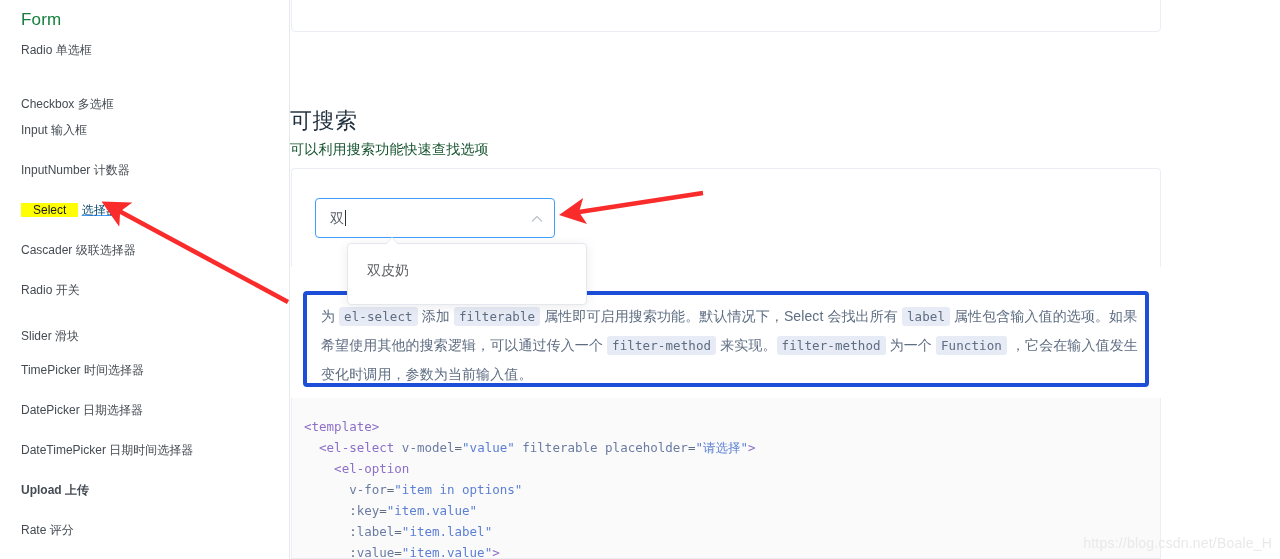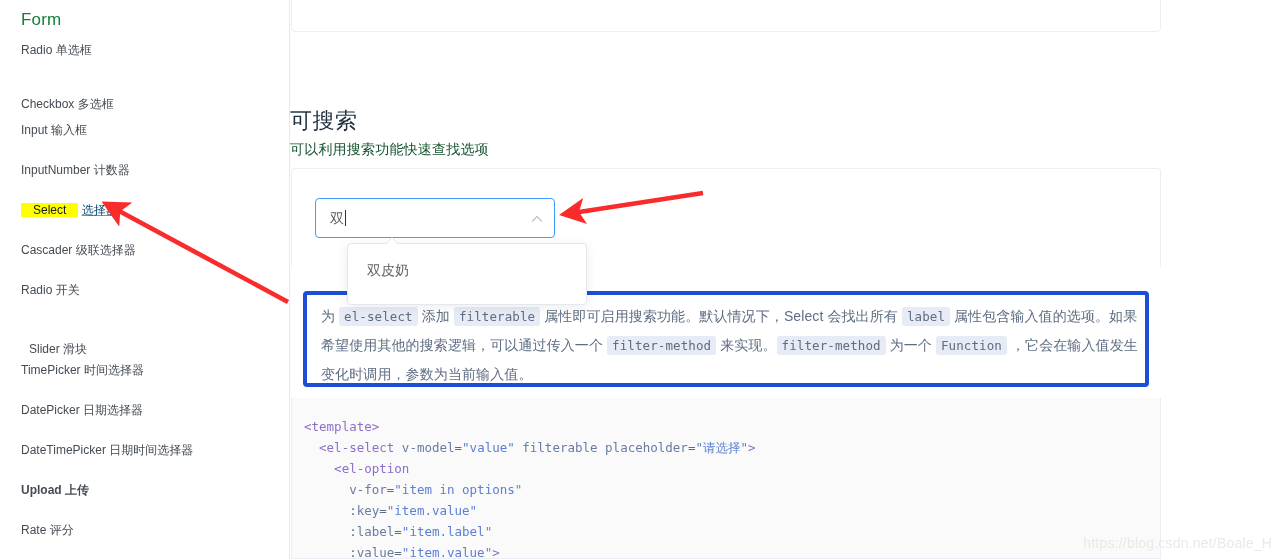--- a/index.html
+++ b/index.html
@@ -245,21 +245,21 @@
   <nav id="sidebar">
     <div class="side-group-title" style="top:10px;">Form</div>
     <div id="sidebar-items">
         <div class="side-item" style="top: 42px;"><span class="en">Radio</span> <span class="zh">单选框</span></div>
         <div class="side-item" style="top: 96px;"><span class="en">Checkbox</span> <span class="zh">多选框</span></div>
         <div class="side-item" style="top: 122px; text-align: center;"><span class="en">Input</span> <span class="zh">输入框</span></div>
         <div class="side-item" style="top: 162px;"><span class="en">InputNumber</span> <span class="zh">计数器</span></div>
         <div class="side-item active" style="top: 202px;"><span class="en">Select</span> <span class="zh">选择器</span></div>
         <div class="side-item" style="top: 242px;"><span class="en">Cascader</span> <span class="zh">级联选择器</span></div>
         <div class="side-item" style="top: 282px;"><span class="en">Radio</span> <span class="zh">开关</span></div>
-        <div class="side-item" style="top: 341px; margin-left: 8px;"><span class="en">Slider</span> <span class="zh">滑块</span></div>
+        <div class="side-item" style="top: 328px;"><span class="en">Slider</span> <span class="zh">滑块</span></div>
         <div class="side-item" style="top: 362px;"><span class="en">TimePicker</span> <span class="zh">时间选择器</span></div>
         <div class="side-item" style="top: 402px;"><span class="en">DatePicker</span> <span class="zh">日期选择器</span></div>
         <div class="side-item" style="top: 442px;"><span class="en">DateTimePicker</span> <span class="zh">日期时间选择器</span></div>
         <div class="side-item" style="top: 482px; font-weight: bold;"><span class="en">Upload</span> <span class="zh">上传</span></div>
         <div class="side-item" style="top: 522px;"><span class="en">Rate</span> <span class="zh">评分</span></div>
       </div>
   </nav>
 
   <main id="main">
 

